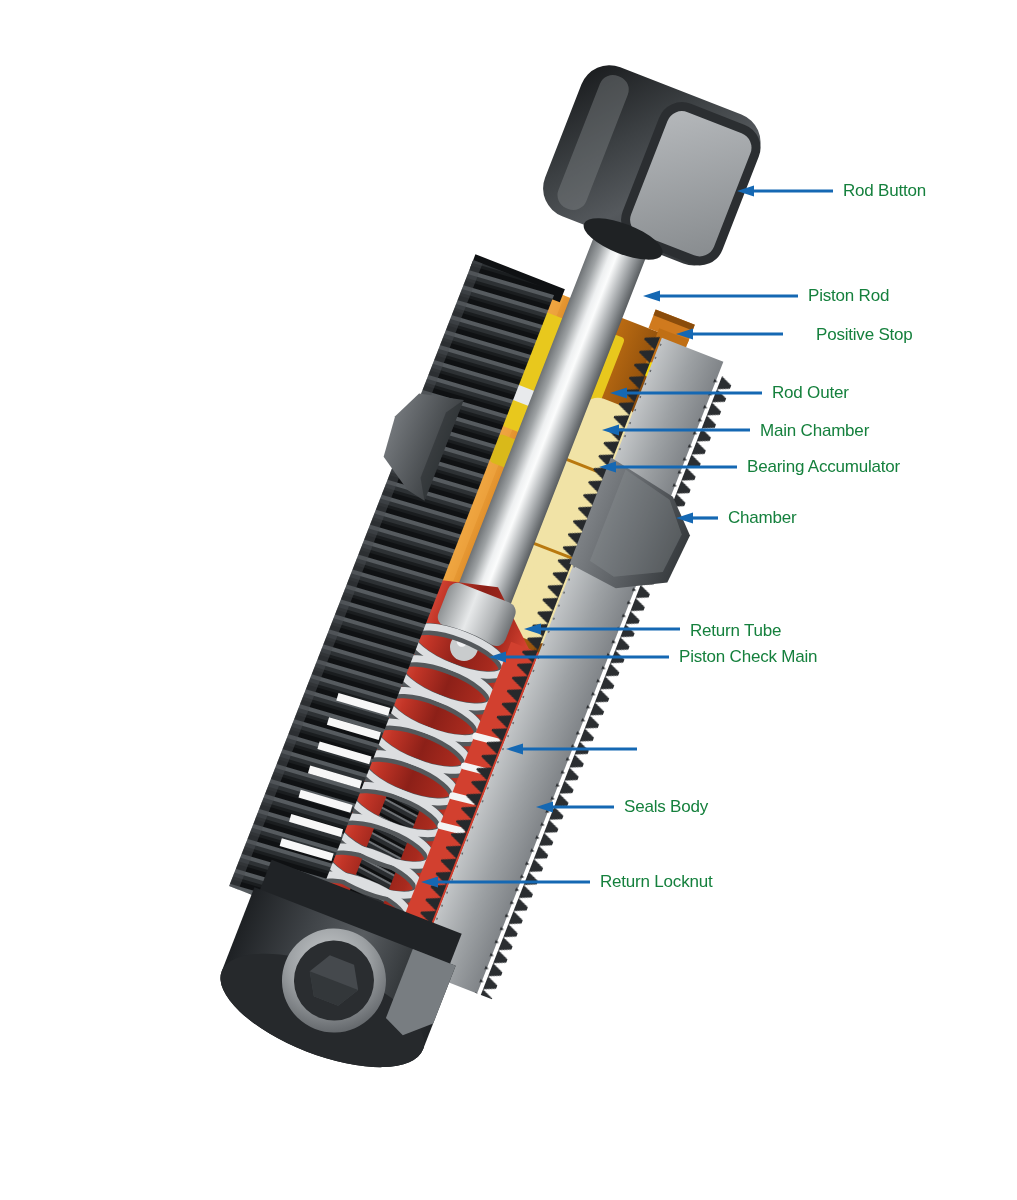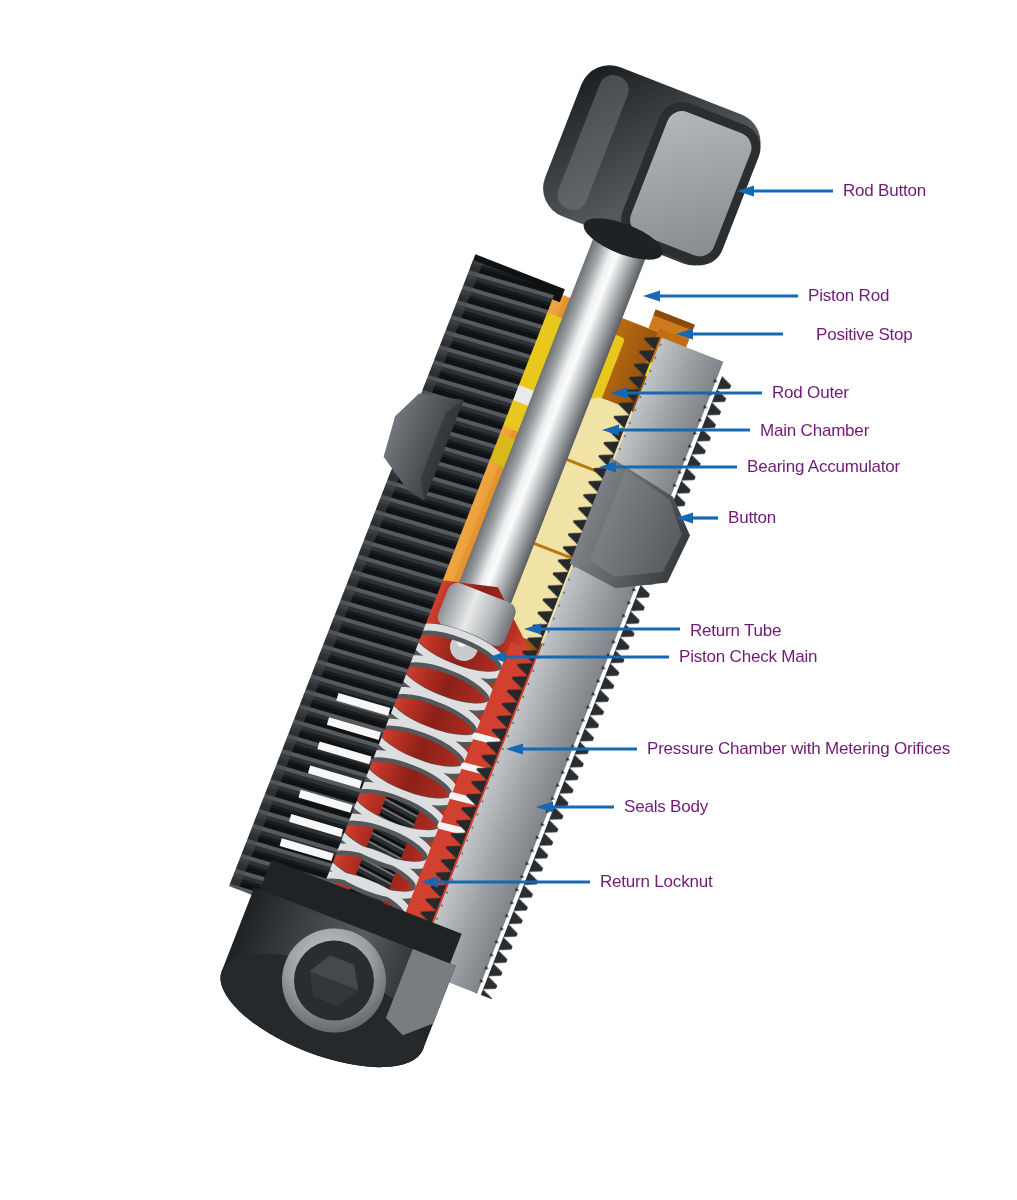--- a/index.html
+++ b/index.html
@@ -3,21 +3,21 @@
 <meta charset="utf-8">
 <style>
   html,body{margin:0;padding:0;background:#ffffff;}
   .canvas{
     position:relative;width:1017px;height:1200px;background:#ffffff;
     font-family:"Liberation Sans", sans-serif;overflow:hidden;
   }
   .illustration-svg{position:absolute;left:0;top:0;}
   .callout-label{
     position:absolute;transform:translateY(-50%);
-    font-size:17px;letter-spacing:-0.2px;color:#701a75;
+    font-size:17px;letter-spacing:-0.2px;color:#15803d;
     white-space:nowrap;font-weight:400;
   }
 </style>
 </head>
 <body>
 
 <div class="canvas">
 
 <svg class="illustration-svg" width="1017" height="1200" viewBox="0 0 1017 1200">
   <defs>
@@ -293,20 +293,19 @@
         </g>
   </g>
 </svg>
 
 <div class="callout-label" style="left:843px;top:191px">Rod Button</div>
 <div class="callout-label" style="left:808px;top:296px">Piston Rod</div>
 <div class="callout-label" style="left:816px;top:335px">Positive Stop</div>
 <div class="callout-label" style="left:772px;top:393px">Rod Outer</div>
 <div class="callout-label" style="left:760px;top:431px">Main Chamber</div>
 <div class="callout-label" style="left:747px;top:467px">Bearing Accumulator</div>
-<div class="callout-label" style="left:728px;top:518px">Button</div>
+<div class="callout-label" style="left:728px;top:518px">Chamber</div>
 <div class="callout-label" style="left:690px;top:631px">Return Tube</div>
 <div class="callout-label" style="left:679px;top:657px">Piston Check Main</div>
-<div class="callout-label" style="left:647px;top:749px">Pressure Chamber with Metering Orifices</div>
 <div class="callout-label" style="left:624px;top:807px">Seals Body</div>
 <div class="callout-label" style="left:600px;top:882px">Return Locknut</div>
 
 </div>
 
 </body></html>

